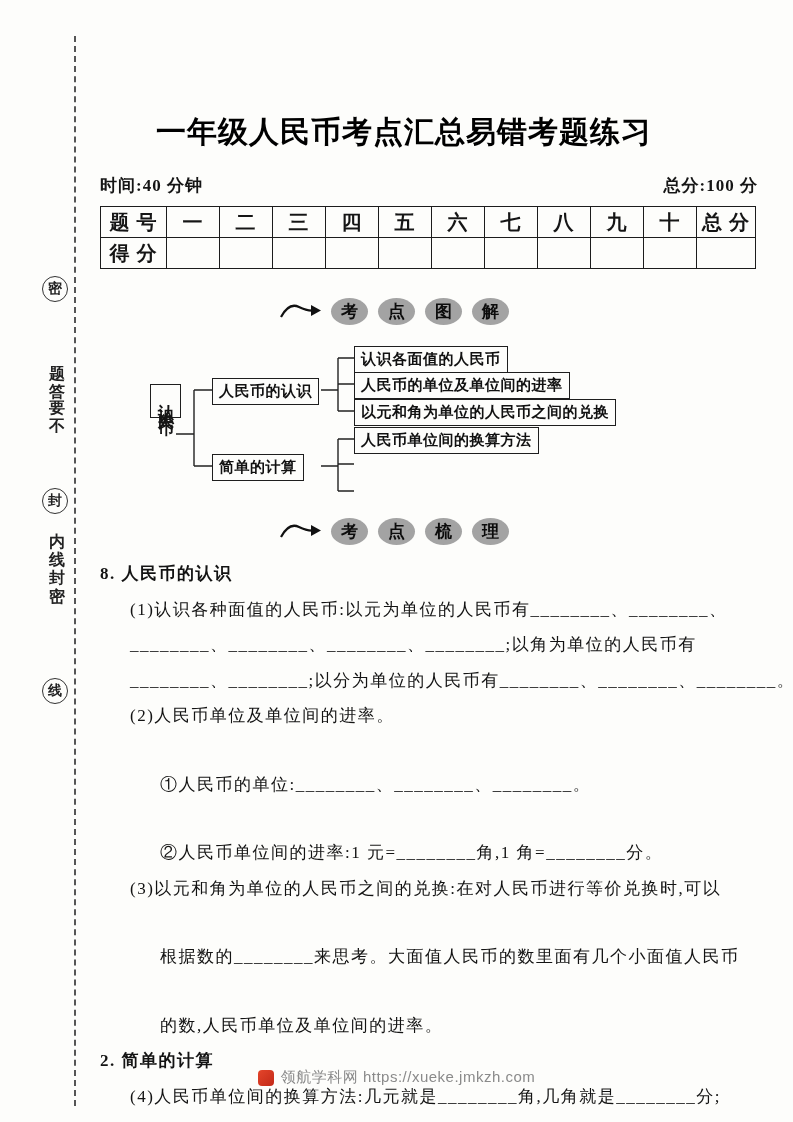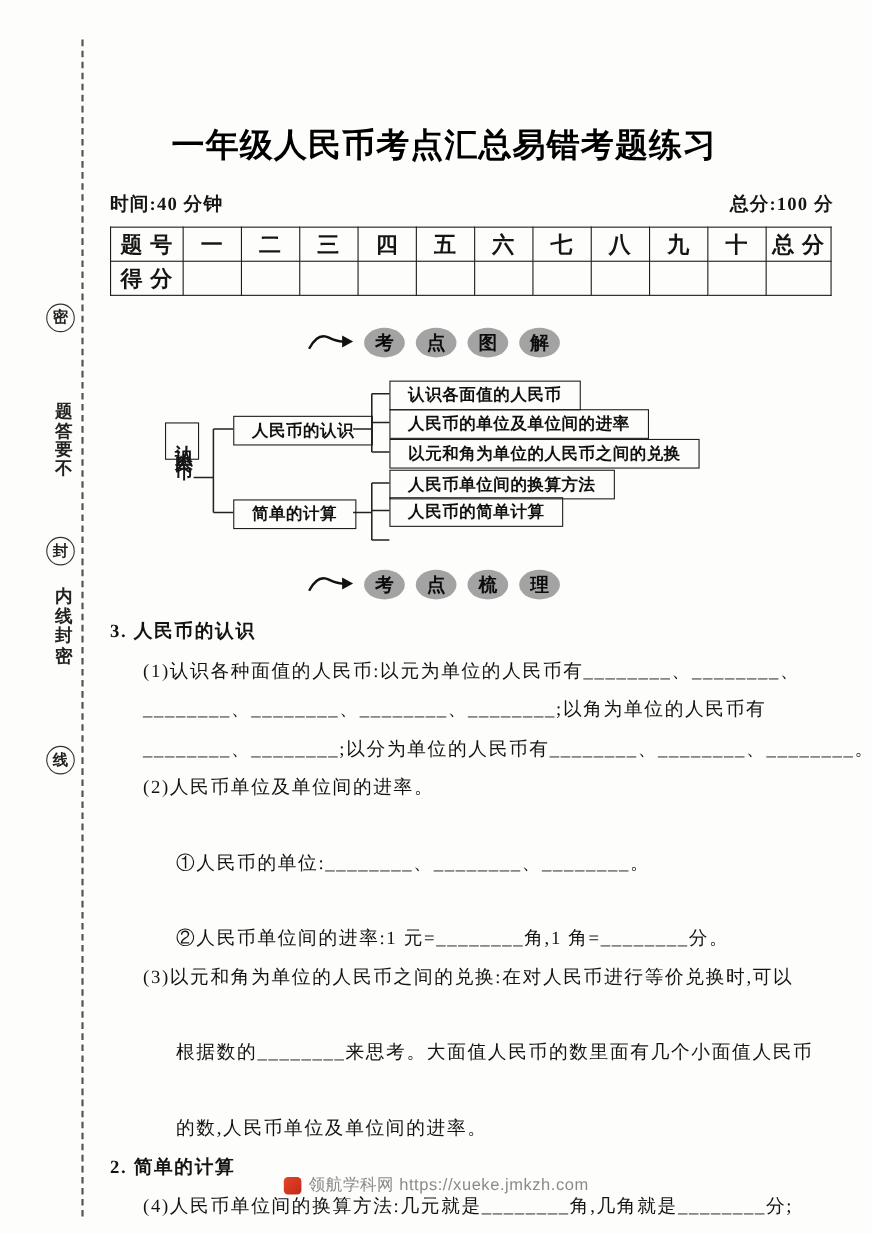--- a/index.html
+++ b/index.html
@@ -66,21 +66,21 @@
     font-family:"Liberation Sans","DejaVu Sans",sans-serif;
   }
   .badge-arrow { margin-right:4px; display:inline-flex; }
 
   
   .diagram { position:absolute; top:338px; left:0; width:658px; height:172px; font-weight:700; }
   .diagram svg.connectors { position:absolute; left:0; top:0; }
   .dbox {
     position:absolute; border:1.3px solid #1e1e1e; background:transparent;
     font-size:15px; letter-spacing:0.5px; white-space:nowrap;
-    padding:3px 16px; color:#111;font-family:Liberation Mono, monospace;
+    padding:3px 6px; color:#111;font-family:Liberation Mono, monospace;
   }
   .rootbox {
     position:absolute; left:50px; top:46px;
     border:1.3px solid #1e1e1e; padding:6px 4px;
     writing-mode:vertical-rl; text-orientation:upright;
     font-size:16px; letter-spacing:4px; font-weight:700;
   }
   .branch1 { left:112px; top:40px; }
   .branch2 { left:112px; top:116px; }
   .c0 { left:254px; top:8px; }
@@ -202,38 +202,37 @@
                  M221 52 H238 M238 20 V73 M238 20 H254 M238 46 H254 M238 73 H254
                  M221 128 H238 M238 101 V153 M238 101 H254 M238 126 H254 M238 153 H254" stroke="#222" stroke-width="1.4" fill="none"></path>
       </svg>
       <div class="rootbox">认识人民币</div>
       <div class="dbox branch1">人民币的认识</div>
       <div class="dbox branch2">简单的计算</div>
       <div class="dbox c0">认识各面值的人民币</div>
       <div class="dbox c1">人民币的单位及单位间的进率</div>
       <div class="dbox c2">以元和角为单位的人民币之间的兑换</div>
       <div class="dbox c3">人民币单位间的换算方法</div>
-      <div class="dbox c4">人民币的简单计算</div>
     </div>
 
     <div class="badge badge-2">
       <span class="badge-arrow">
         <svg width="44" height="28" viewBox="0 0 44 28">
           <path d="M3 20 Q11 5 21 10 T38 13" stroke="#111" stroke-width="2.2" fill="none"></path>
           <path d="M33 8 L43 13.5 L33 19 Z" fill="#111"></path>
         </svg>
       </span>
       <span class="chip">考</span>
       <span class="chip">点</span>
       <span class="chip">梳</span>
       <span class="chip">理</span>
     </div>
 
     <div class="textblock">
-      <p class="sec">3. 人民币的认识</p>
+      <p class="sec">8. 人民币的认识</p>
       <p class="ind1">(1)认识各种面值的人民币:以元为单位的人民币有________、________、</p>
       <p class="ind1">________、________、________、________;以角为单位的人民币有</p>
       <p class="ind1">________、________;以分为单位的人民币有________、________、________。</p>
       <p class="ind1">(2)人民币单位及单位间的进率。</p>
       <p class="ind2">①人民币的单位:________、________、________。</p>
       <p class="ind2">②人民币单位间的进率:1 元=________角,1 角=________分。</p>
       <p class="ind1">(3)以元和角为单位的人民币之间的兑换:在对人民币进行等价兑换时,可以</p>
       <p class="ind2">根据数的________来思考。大面值人民币的数里面有几个小面值人民币</p>
       <p class="ind2">的数,人民币单位及单位间的进率。</p>
       <p class="sec">2. 简单的计算</p>

